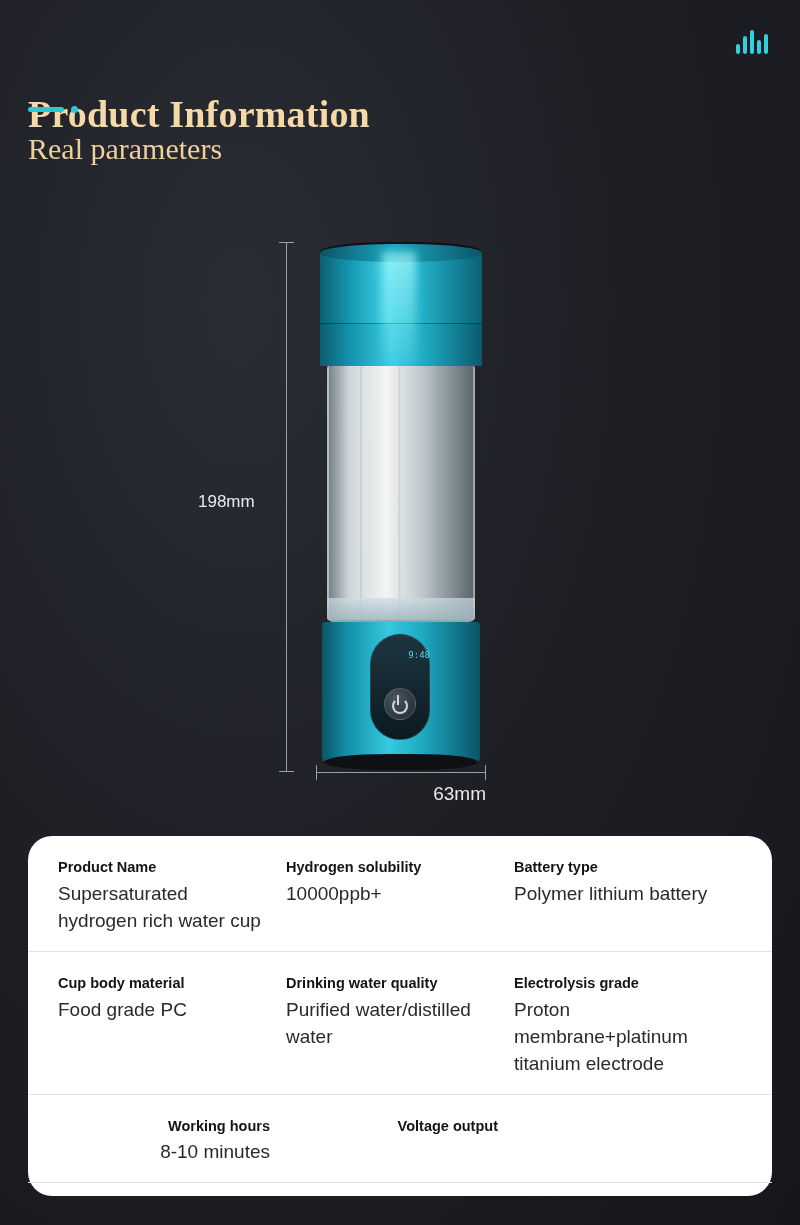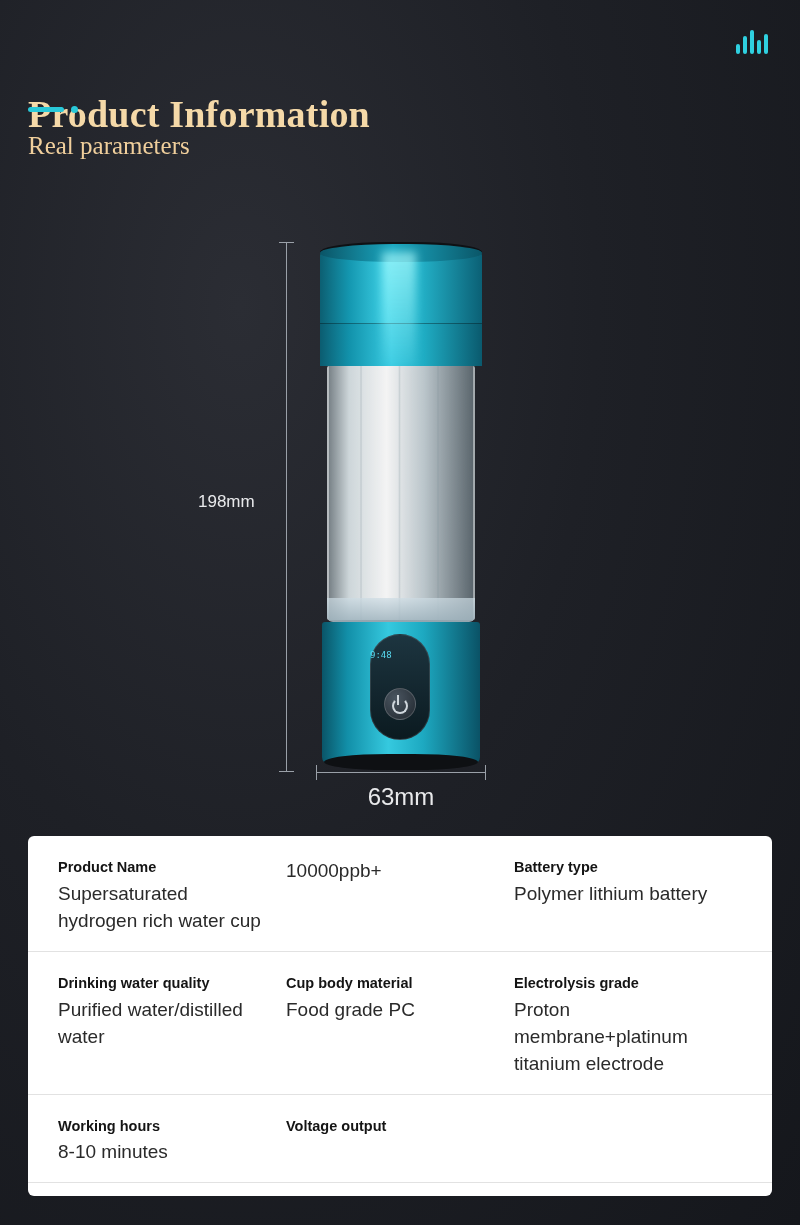--- a/index.html
+++ b/index.html
@@ -46,21 +46,21 @@
   .rule-dot {
     width: 7px;
     height: 7px;
     border-radius: 50%;
     background: #29c8d8;
   }
   .subtitle {
     position: absolute;
     left: 28px;
     top: 132px;
-    font-size: 25px;
+    font-size: 30px;
     color: #f0cf9c;
     font-family: "Liberation Serif", serif;
   }
 
   
   .eq {
     position: absolute;
     right: 32px;
     top: 28px;
     display: flex;
@@ -126,22 +126,22 @@
     height: 15px;
     background: #9aa0a8;
   }
   .dim-h::before { left: 0; }
   .dim-h::after  { right: 0; }
   .dim-h-label {
     position: absolute;
     left: 316px;
     top: 558px;
     width: 170px;
-    text-align: center;
-    font-size: 24px;
+    text-align: right;
+    font-size: 19px;
     color: #e8e9eb;
   }
 
   
   .bottle { position: absolute; left: 314px; top: 17px; width: 174px; height: 530px; }
 
   .lid-shadow {
     position: absolute; left: 6px; top: 0; width: 162px; height: 20px;
     background: #0f1114; border-radius: 50% / 60%;
   }
@@ -204,21 +204,21 @@
     background: #0e1013; border-radius: 50% / 60%;
   }
   .screen {
     position: absolute; left: 56px; top: 392px; width: 60px; height: 106px;
     background: linear-gradient(180deg,#1d3540,#0b1a20);
     border-radius: 30px;
     border: 1px solid rgba(255,255,255,0.12);
   }
   .screen-time {
     position: absolute; left: 56px; top: 408px; width: 60px;
-    text-align: left; font-size: 9px; color: #58d8ef;
+    text-align: right; font-size: 9px; color: #58d8ef;
     font-family: "DejaVu Sans Mono", monospace;
   }
   .power-btn {
     position: absolute; left: 70px; top: 446px; width: 32px; height: 32px;
     border-radius: 50%;
     background: radial-gradient(circle at 35% 30%, #4a5560, #20272e);
     border: 1px solid rgba(255,255,255,0.18);
   }
   .power-glyph {
     position: absolute; left: 83px; top: 453px; width: 6px; height: 10px;
@@ -231,30 +231,30 @@
   }
 
   
   .card {
     position: absolute;
     left: 28px;
     top: 836px;
     width: 744px;
     height: 360px;
     background: #ffffff;
-    border-radius: 6px;
+    border-radius: 24px;
   }
   .spec-row {
     display: grid;
     grid-template-columns: 1fr 1fr 1fr;
     padding: 22px 30px 16px 30px;
     border-bottom: 1px solid #e2e2e2;
   }
   .spec-row:last-child { border-bottom: none; }
-  .spec-row.last-sep { border-bottom: 1px solid #e2e2e2; }
+  .spec-row.last-sep { border-bottom: 1px solid #e2e2e2; text-align: right; }
   .spec-cell { padding-right: 16px; }
   .spec-label {
     font-size: 14.5px;
     font-weight: bold;
     color: #141414;
     margin-bottom: 4px;
     line-height: 1.3;
   }
   .spec-value {
     font-size: 19px;
@@ -317,36 +317,37 @@
 
   <div class="card">
 
     <div class="spec-row">
       <div class="spec-cell">
         <div class="spec-label">Product Name</div>
         <div class="spec-value">Supersaturated
 hydrogen rich water cup</div>
       </div>
       <div class="spec-cell">
+        <div class="spec-label">Hydrogen solubility</div>
         <div class="spec-value">10000ppb+</div>
       </div>
       <div class="spec-cell">
         <div class="spec-label">Battery type</div>
         <div class="spec-value">Polymer lithium battery</div>
       </div>
     </div>
 
     <div class="spec-row">
       <div class="spec-cell">
+        <div class="spec-label">Cup body material</div>
+        <div class="spec-value">Food grade PC</div>
+      </div>
+      <div class="spec-cell">
         <div class="spec-label">Drinking water quality</div>
         <div class="spec-value">Purified water/distilled water</div>
-      </div>
-      <div class="spec-cell">
-        <div class="spec-label">Cup body material</div>
-        <div class="spec-value">Food grade PC</div>
       </div>
       <div class="spec-cell">
         <div class="spec-label">Electrolysis grade</div>
         <div class="spec-value">Proton
 membrane+platinum titanium electrode</div>
       </div>
     </div>
 
     <div class="spec-row last-sep">
       <div class="spec-cell">

